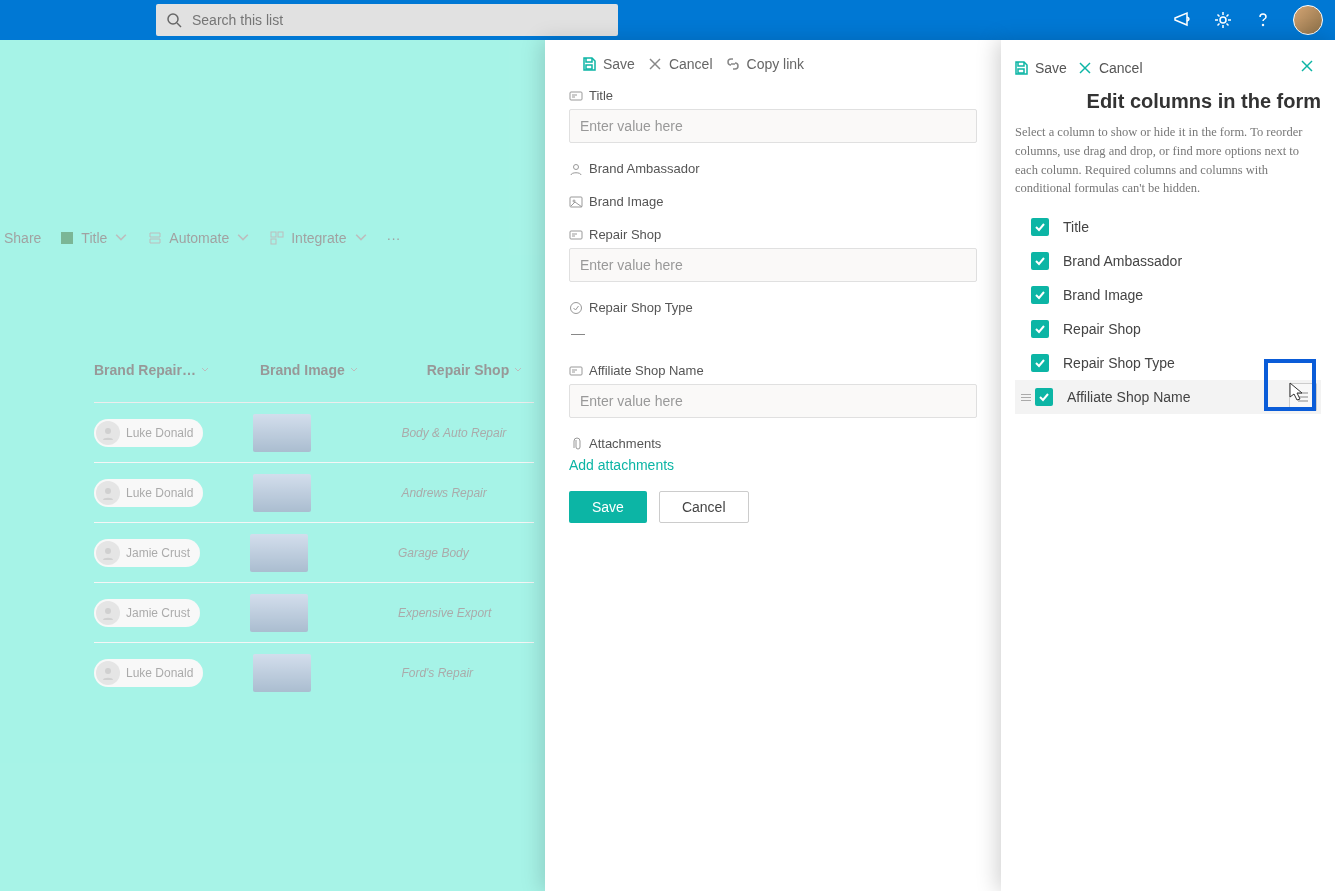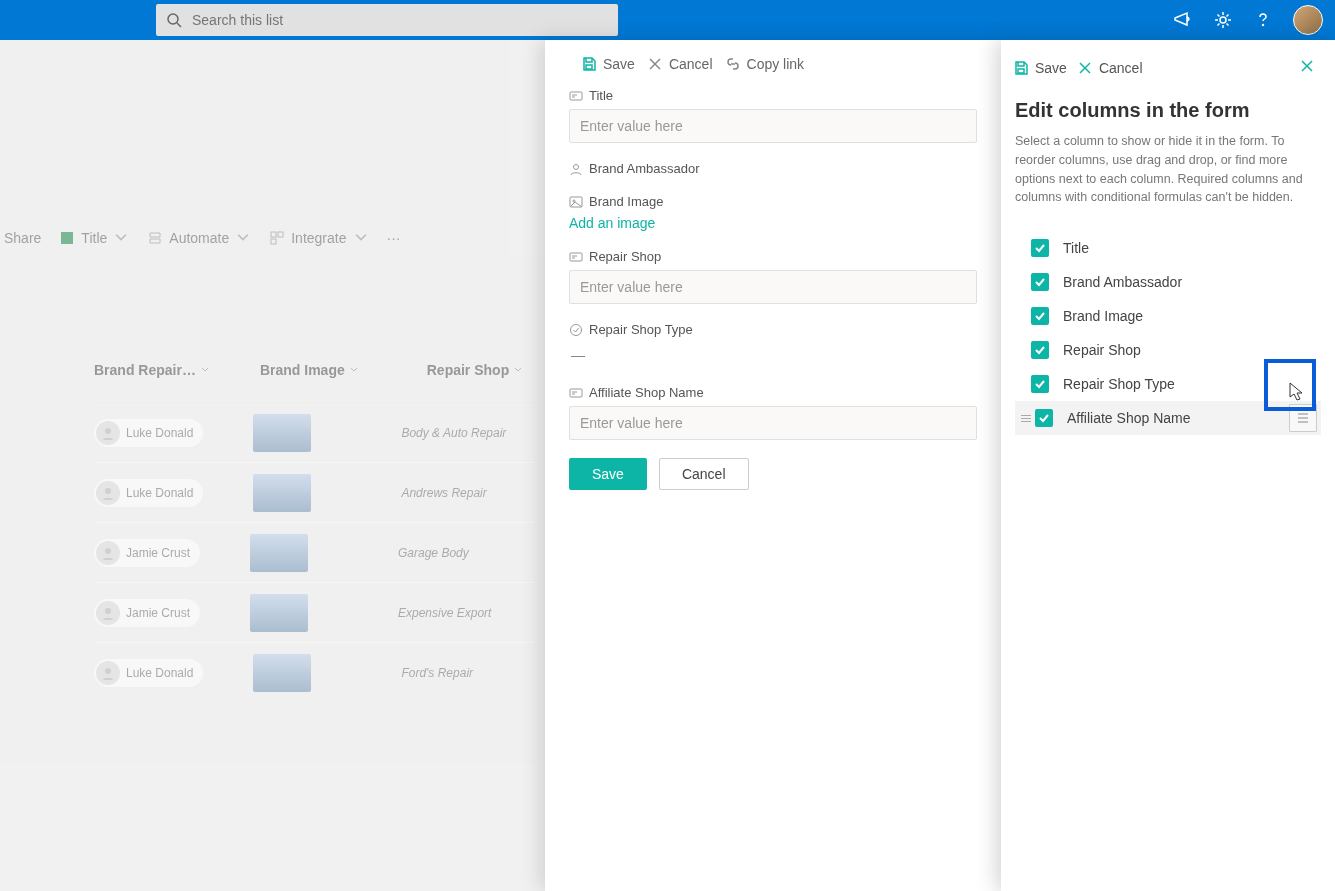--- a/index.html
+++ b/index.html
@@ -8,21 +8,21 @@
 
 .header-bar { height: 40px; background: #0078d4; display: flex; align-items: center; padding: 0 12px; }
 .search-box { margin-left: 144px; width: 462px; height: 32px; background: #e1e1e1; border-radius: 2px; display: flex; align-items: center; padding: 0 10px; justify-content: space-between; }
 .search-box svg { width: 16px; height: 16px; color: #666; }
 .search-box input { border: none; background: transparent; outline: none; margin-left: 10px; font-size: 14px; color: #555; flex: 1; }
 .header-right { margin-left: auto; display: flex; align-items: center; gap: 20px; color: #fff; }
 .header-right .hicon { width: 20px; height: 20px; display: flex; align-items: center; justify-content: center; cursor: pointer; }
 .avatar { width: 30px; height: 30px; border-radius: 50%; background: linear-gradient(135deg,#d4a574,#8b6f47); border: 1px solid #fff; }
 
 
-.bg-list { position: absolute; top: 40px; left: 0; width: 545px; height: 851px; background: #e5e5e5; opacity: 0.55; padding-top: 150px; text-align: right; }
+.bg-list { position: absolute; top: 40px; left: 0; width: 545px; height: 851px; background: #5eead4; opacity: 0.55; padding-top: 150px; text-align: right; }
 .bg-commandbar { position: absolute; top: 190px; left: 0; display: flex; align-items: center; gap: 18px; font-size: 14px; color: #555; padding-left: 4px;}
 .bg-commandbar .cmd { display: flex; align-items: center; gap: 6px; }
 .bg-commandbar svg { width:16px;height:16px;}
 .bg-columns { position: absolute; top: 322px; left: 94px; display: flex; gap: 40px; font-size: 14px; color: #444; font-weight:600;}
 .col-hdr { display:flex; align-items:center; gap:4px;}
 .bg-rows { position: absolute; top: 362px; left: 94px; width: 440px; }
 .bg-row { display: flex; align-items: center; height: 60px; border-top: 1px solid #f0f0f0; }
 .bg-row:first-child { border-top: 1px solid #e0e0e0; }
 .person-pill { display: flex; align-items: center; background: #f3f3f3; border-radius: 14px; padding: 2px 10px 2px 2px; font-size: 12px; color: #666; }
 .person-pill .pic { width: 24px; height: 24px; border-radius: 50%; background: #d0d0d0; margin-right: 6px; display:flex;align-items:center;justify-content:center;}
@@ -47,22 +47,22 @@
 .btn { height: 32px; padding: 0 22px; border-radius: 2px; font-size: 14px; cursor: pointer; border: 1px solid transparent; }
 .btn-primary { background: #0cb5a5; color: #fff; }
 .btn-default { background: #fff; border: 1px solid #ccc; color: #444; }
 
 
 .panel-right { position: absolute; top: 40px; left: 1001px; width: 334px; height: 851px; background: #fff; box-shadow: -4px 0 20px rgba(0,0,0,0.18); }
 .panel-right-cmd { display: flex; align-items: center; padding: 18px 20px 10px 12px; font-size: 14px; color: #555; }
 .panel-right-cmd .cmd-item svg { color: #0cb5a5; }
 .close-x { margin-left: auto; color: #0cb5a5; cursor:pointer; }
 .panel-right-body { padding: 0 14px 20px 14px; }
-.panel-right-title { font-size: 20px; font-weight: 600; color: #333; margin-bottom: 10px; margin-top:12px;}
-.panel-right-desc { font-size: 12.5px; color: #777; line-height: 1.5; margin-bottom: 24px; }
+.panel-right-title { font-size: 20px; font-weight: 600; color: #333; margin-bottom: 10px; margin-top:3px;text-align:right;}
+.panel-right-desc { font-size: 12.5px; color: #777; line-height: 1.5; margin-bottom: 12px; font-family: Liberation Serif, serif; }
 .col-list { }
 .col-item { display: flex; align-items: center; height: 34px; padding: 0 4px 0 16px; font-size: 14px; color: #444; font-weight: 500; position:relative;}
 .col-item.active { background: #f3f3f3; padding-left:6px;}
 .drag-handle { width: 10px; display:flex; flex-direction:column; gap:2px; margin-right:4px;}
 .drag-handle span{height:1px;background:#aaa;}
 .check { width: 18px; height: 18px; background: #0cb5a5; border-radius:2px; display:flex; align-items:center; justify-content:center; margin-right: 14px; flex-shrink:0;}
 .check svg { width:12px; height:12px; color:#fff; }
 .col-item .more-btn { margin-left: auto; width: 28px; height: 28px; border: 1px solid #ccc; background:#f8f8f8; display:flex;align-items:center;justify-content:center; cursor:pointer; border-radius:1px;}
 
 .highlight-box { position:absolute; border: 4px solid #0a5cd8; pointer-events:none; }
@@ -282,21 +282,20 @@
 
     <div class="field">
       <div class="field-label">
           <svg viewBox="0 0 14 14" fill="none" stroke="currentColor">
             <rect x="1" y="2" width="12" height="10" rx="1"></rect>
             <circle cx="5" cy="6" r="1"></circle>
             <path d="M2 11l4-4 7 5"></path>
           </svg>
           <span>Brand Image</span>
         </div>
-      <div class="link-teal">Add an image</div>
     </div>
 
     <div class="field">
       <div class="field-label">
           <svg viewBox="0 0 14 14" fill="none" stroke="currentColor">
             <rect x="1" y="3" width="12" height="8" rx="1"></rect>
             <line x1="3" y1="6" x2="8" y2="6"></line>
             <line x1="3" y1="8" x2="6" y2="8"></line>
           </svg>
           <span>Repair Shop</span>
@@ -320,20 +319,29 @@
           <svg viewBox="0 0 14 14" fill="none" stroke="currentColor">
             <rect x="1" y="3" width="12" height="8" rx="1"></rect>
             <line x1="3" y1="6" x2="8" y2="6"></line>
             <line x1="3" y1="8" x2="6" y2="8"></line>
           </svg>
           <span>Affiliate Shop Name</span>
         </div>
       <input class="field-input" placeholder="Enter value here" style="">
     </div>
 
+    <div class="field">
+      <div class="field-label">
+          <svg viewBox="0 0 14 14" fill="none" stroke="currentColor">
+            <path d="M7 3v7a2 2 0 0 0 4 0V4a3 3 0 0 0-6 0v7"></path>
+          </svg>
+          <span>Attachments</span>
+        </div>
+      <div class="link-teal">Add attachments</div>
+    </div>
 
     <div class="action-row">
       <button class="btn btn-primary">Save</button>
       <button class="btn btn-default">Cancel</button>
     </div>
   </div>
 </div>
 
 <div class="panel-right">
   <div class="panel-right-cmd">

